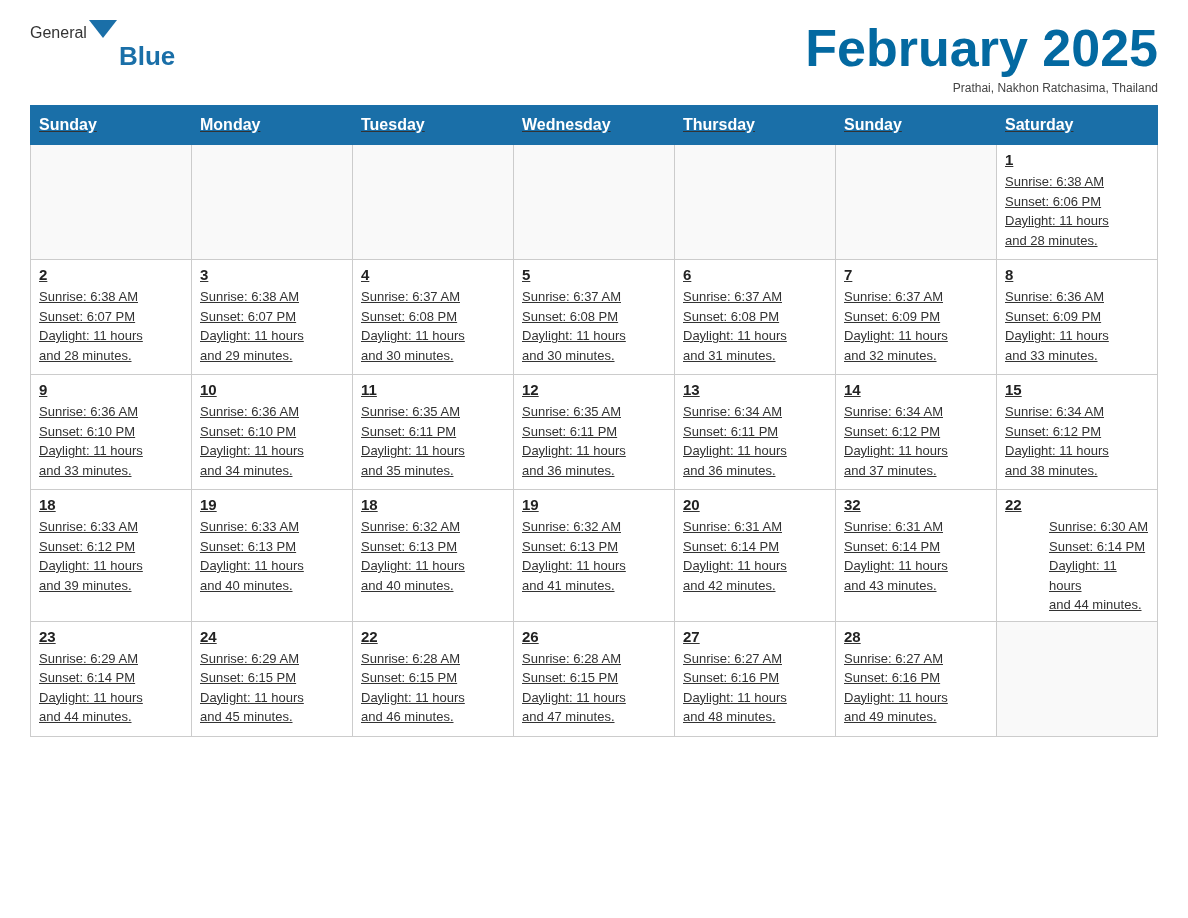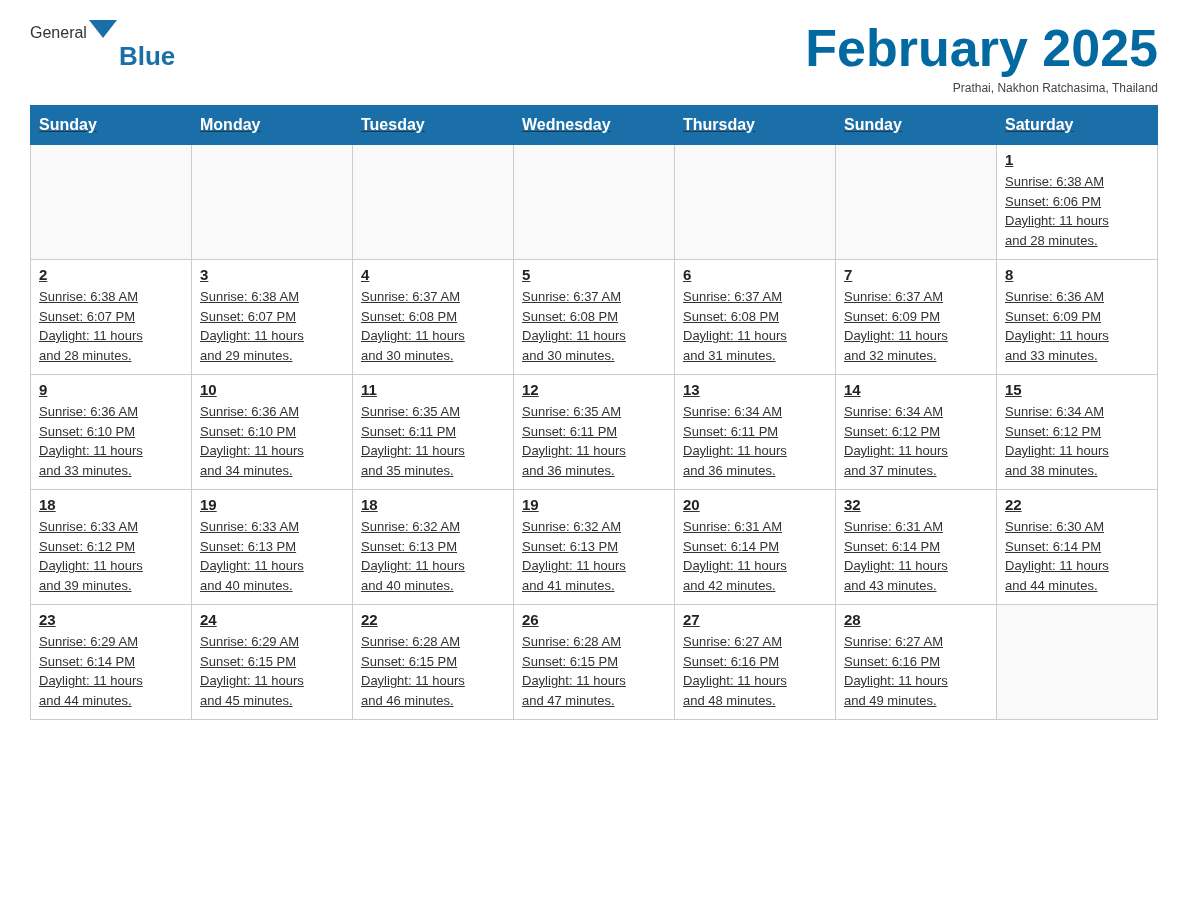--- a/index.html
+++ b/index.html
@@ -285,21 +285,21 @@
         </td>
         <td>
           <span class="day-number">32</span>
           <div class="day-info" style="white-space: pre-line;">Sunrise: 6:31 AM
 Sunset: 6:14 PM
 Daylight: 11 hours
 and 43 minutes.</div>
         </td>
         <td>
           <span class="day-number">22</span>
-          <div class="day-info" style="white-space: pre-line;">Sunrise: 6:30 AM
+          <div class="day-info" style="white-space: pre-line; margin-left: 44px;">Sunrise: 6:30 AM
 Sunset: 6:14 PM
 Daylight: 11 hours
 and 44 minutes.</div>
         </td>
       </tr>
       <tr class="week-row">
         <td>
           <span class="day-number">23</span>
           <div class="day-info" style="white-space: pre-line;">Sunrise: 6:29 AM
 Sunset: 6:14 PM

